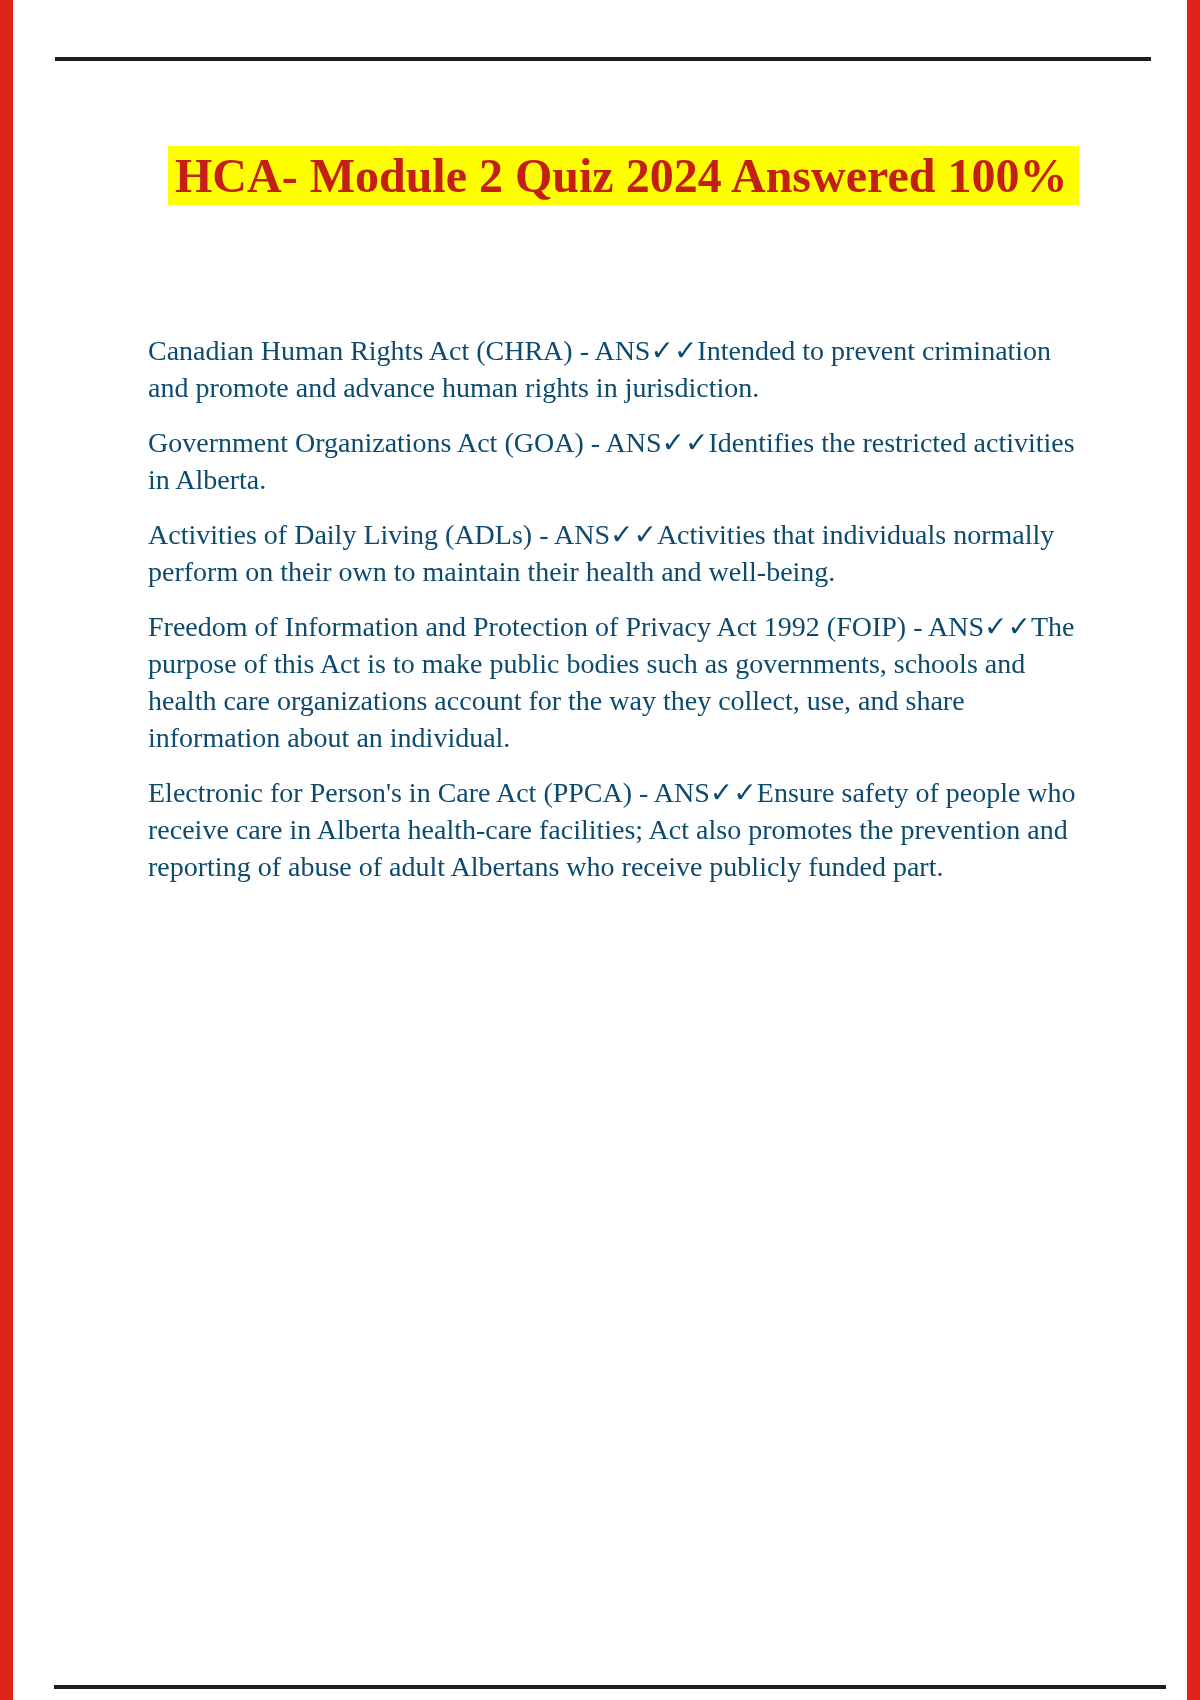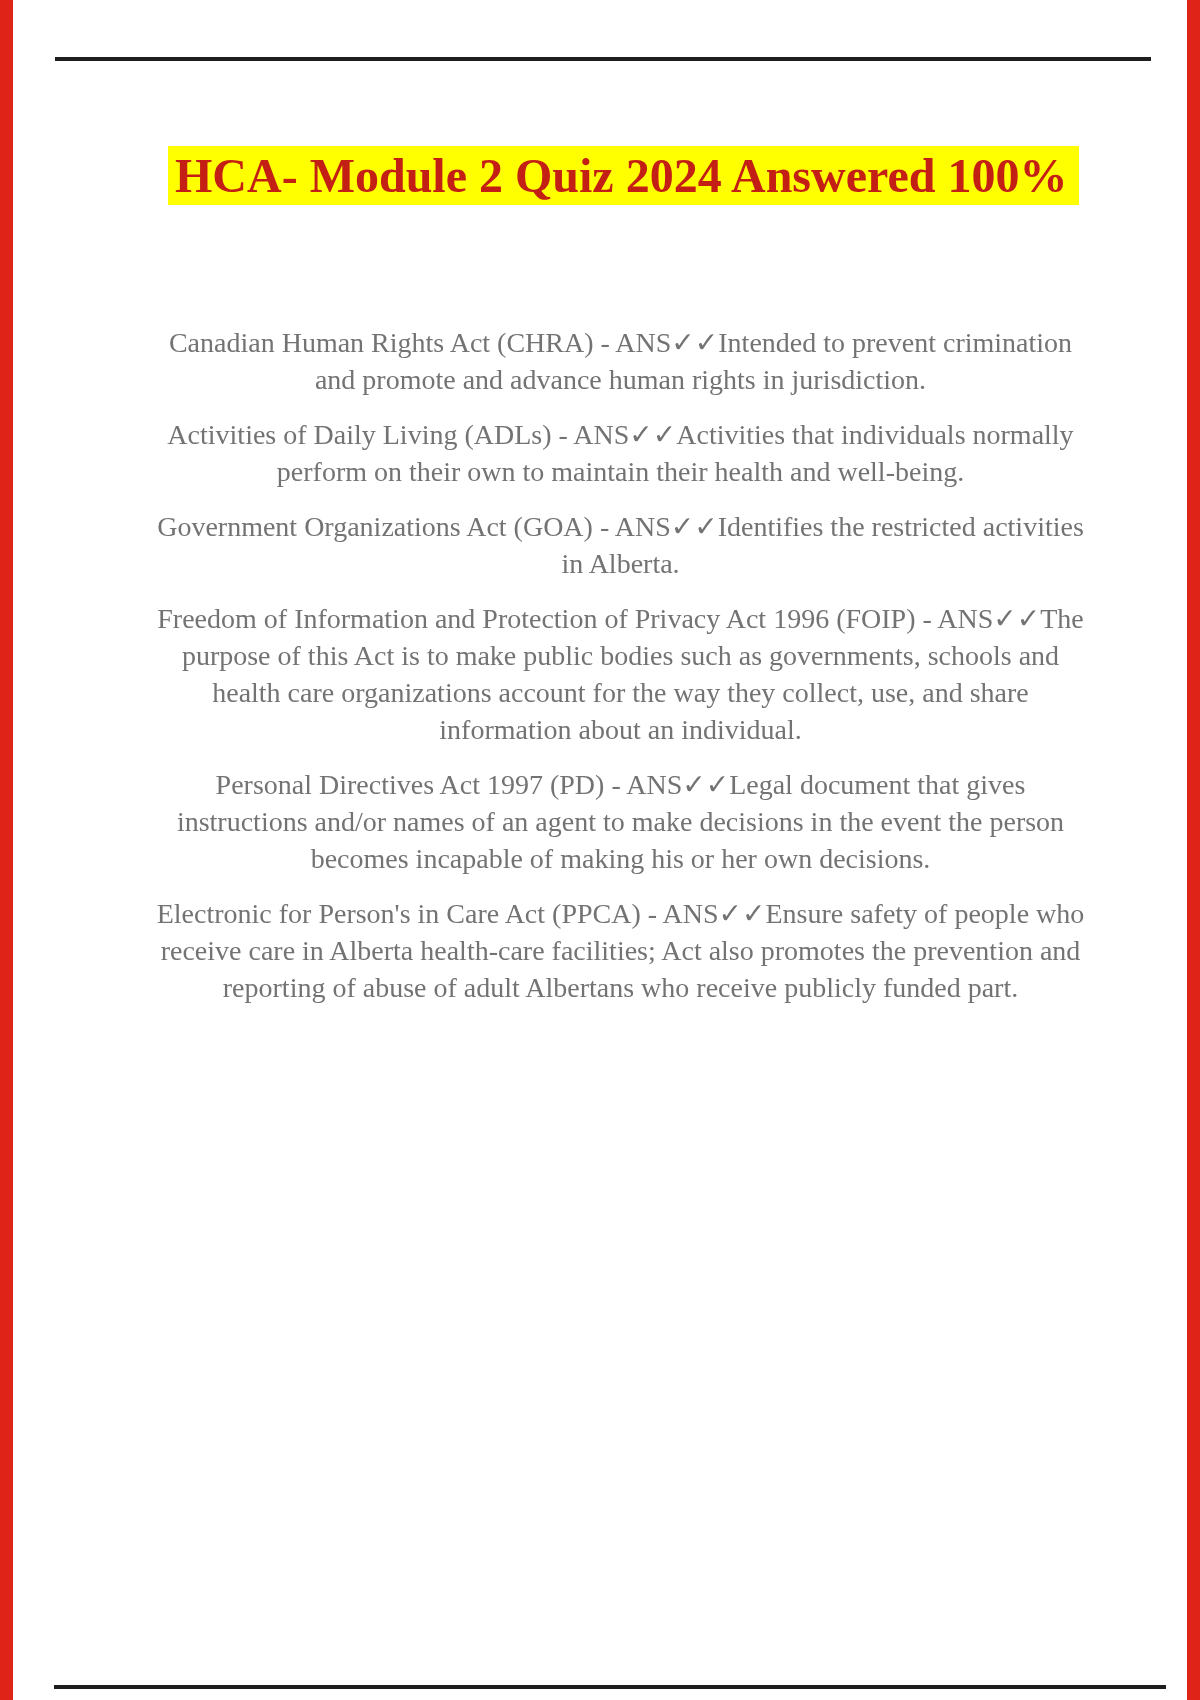--- a/index.html
+++ b/index.html
@@ -43,26 +43,26 @@
     color: #c41f14;
     font-weight: bold;
     font-size: 48px;
     line-height: 59px;
     padding: 0 12px 0 7px;
     font-family: "Liberation Serif", "DejaVu Serif", serif;
   }
   .content {
     position: absolute;
     left: 148px;
-    top: 324px;
+    top: 332px;
     width: 945px;
     font-size: 28px;
     line-height: 37px;
-    color: #737373;
-    text-align: center;
+    color: #0c4a6e;
+    text-align: left;
   }
   .content p {
     margin: 0 0 18px 0;
     padding: 0;
   }
   
   .ans-marker { font-family: "Liberation Serif", "DejaVu Sans", serif; }
 </style>
 </head>
 <body>
@@ -77,26 +77,25 @@
 
   <div class="title-wrap">
     <span class="title-highlight">HCA- Module 2 Quiz 2024 Answered 100%</span>
   </div>
 
   <div class="content">
 
     <p><span>Canadian Human Rights Act (CHRA)</span><span class="ans-marker"> - ANS✓✓</span><span>Intended to prevent crimination and promote and advance human rights in jurisdiction.</span></p>
 
 
+    <p><span>Government Organizations Act (GOA)</span><span class="ans-marker"> - ANS✓✓</span><span>Identifies the restricted activities in Alberta.</span></p>
+
     <p><span>Activities of Daily Living (ADLs)</span><span class="ans-marker"> - ANS✓✓</span><span>Activities that individuals normally perform on their own to maintain their health and well-being.</span></p>
 
-    <p><span>Government Organizations Act (GOA)</span><span class="ans-marker"> - ANS✓✓</span><span>Identifies the restricted activities in Alberta.</span></p>
 
+    <p><span>Freedom of Information and Protection of Privacy Act 1992 (FOIP)</span><span class="ans-marker"> - ANS✓✓</span><span>The purpose of this Act is to make public bodies such as governments, schools and health care organizations account for the way they collect, use, and share information about an individual.</span></p>
 
-    <p><span>Freedom of Information and Protection of Privacy Act 1996 (FOIP)</span><span class="ans-marker"> - ANS✓✓</span><span>The purpose of this Act is to make public bodies such as governments, schools and health care organizations account for the way they collect, use, and share information about an individual.</span></p>
-
-    <p><span>Personal Directives Act 1997 (PD)</span><span class="ans-marker"> - ANS✓✓</span><span>Legal document that gives instructions and/or names of an agent to make decisions in the event the person becomes incapable of making his or her own decisions.</span></p>
 
 
     <p><span>Electronic for Person's in Care Act (PPCA)</span><span class="ans-marker"> - ANS✓✓</span><span>Ensure safety of people who receive care in Alberta health-care facilities; Act also promotes the prevention and reporting of abuse of adult Albertans who receive publicly funded part.</span></p>
 
   </div>
 </div>
 
 </body></html>

